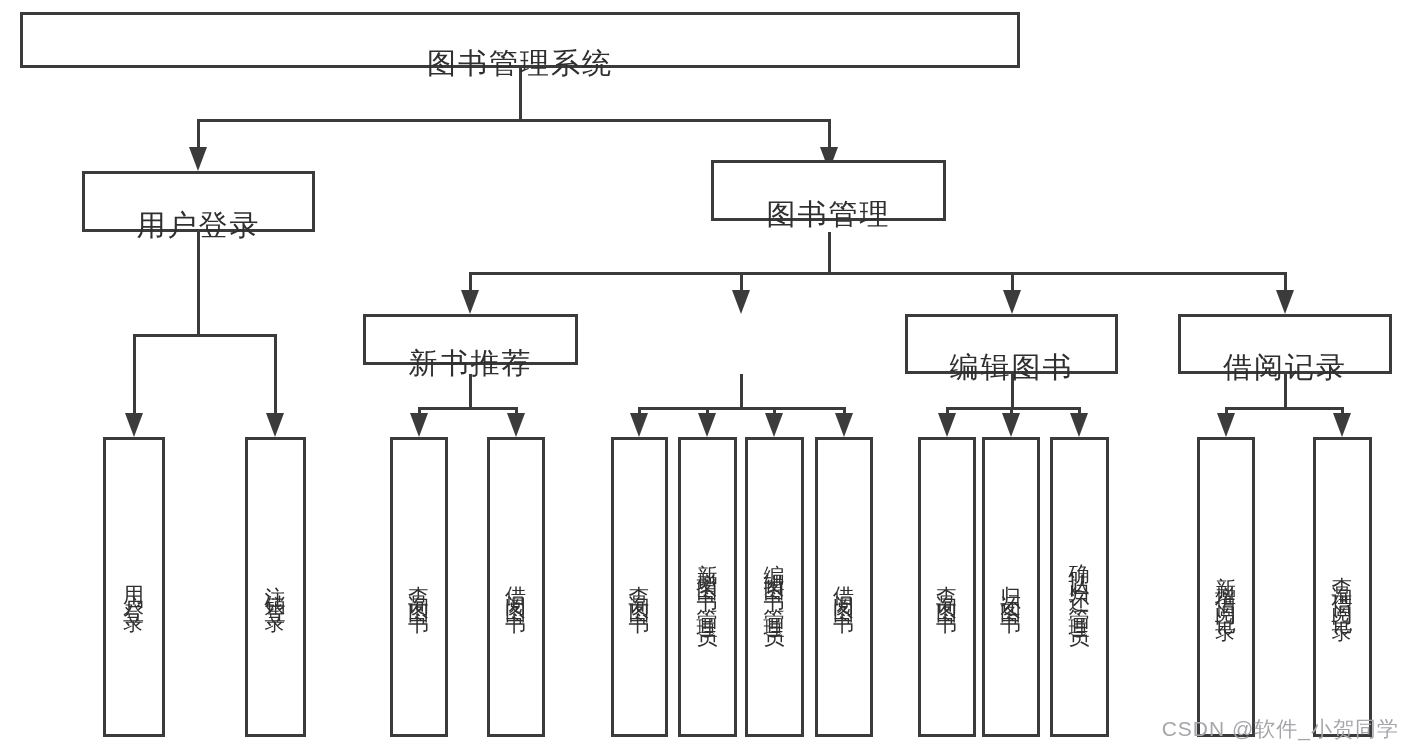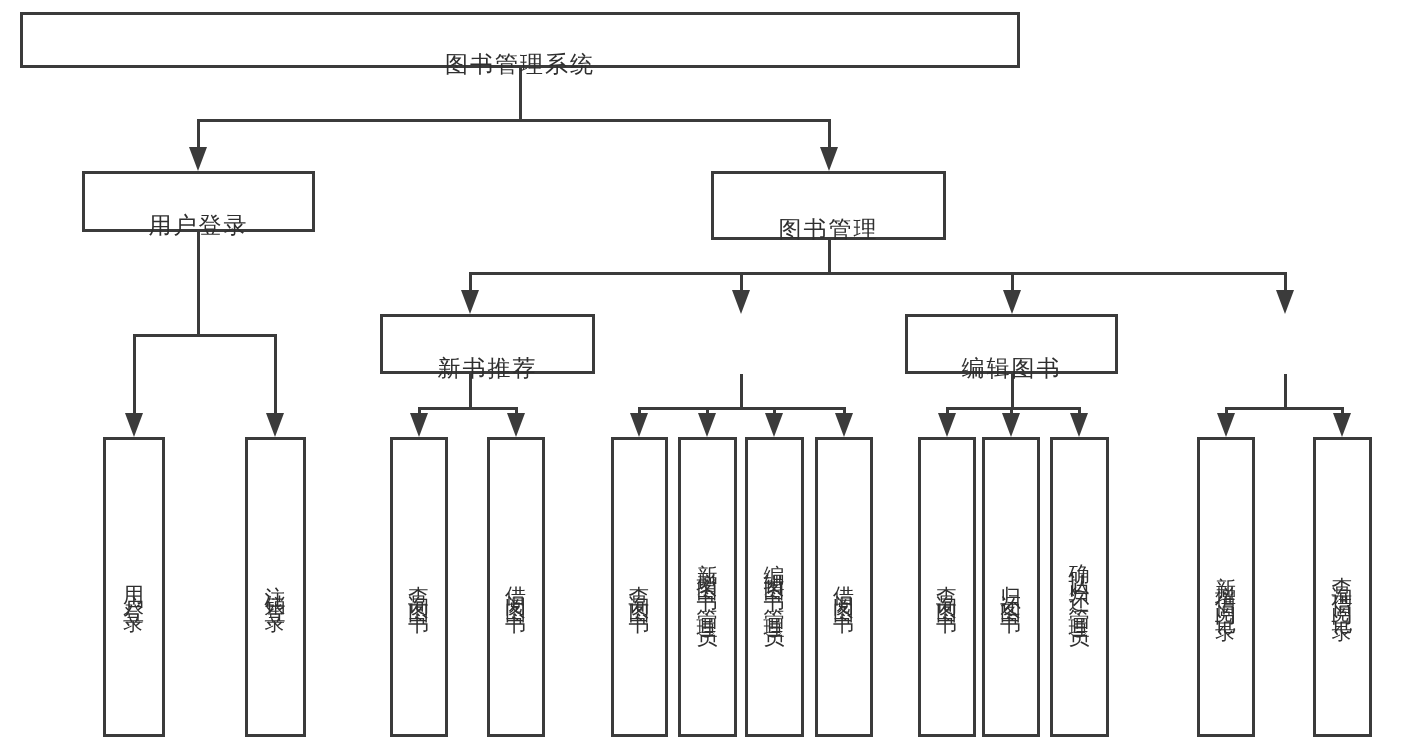--- a/index.html
+++ b/index.html
@@ -19,21 +19,21 @@
     position: absolute;
     box-sizing: border-box;
     background: #ffffff;
     border: 3px solid #3b3b3b;
     display: flex;
     align-items: center;
     justify-content: center;
     color: #2f2f2f;
   }
   .node.horizontal .node-label {
-    font-size: 23px;
+    font-size: 29px;
     letter-spacing: 2px;
     white-space: nowrap;
     margin-top: 48px;
   }
   .node.vertical .node-label {
     writing-mode: vertical-rl;
     text-orientation: mixed;
     font-size: 21px;
     letter-spacing: 9px;
     line-height: 1;
@@ -58,20 +58,21 @@
     color: #a6a6aa;
     letter-spacing: 1px;
     z-index: 10;
     pointer-events: none;
   }
 </style>
 </head>
 <body>
 
 <div id="stage">
+  <div class="watermark">CSDN @软件_小贺同学</div>
 <div class="cline" style="left: 518.5px; top: 68px; width: 3px; height: 54px;"></div>
     <div class="cline" style="left: 196.5px; top: 119px; width: 634px; height: 3px;"></div>
     <div class="cline" style="left: 196.5px; top: 119px; width: 3px; height: 34px;"></div>
     <div class="arrowhead" style="left: 189px; top: 147px;"></div>
     <div class="cline" style="left: 827.5px; top: 119px; width: 3px; height: 34px;"></div>
     <div class="arrowhead" style="left: 820px; top: 147px;"></div>
     <div class="cline" style="left: 196.5px; top: 232px; width: 3px; height: 105px;"></div>
     <div class="cline" style="left: 132.5px; top: 334px; width: 144px; height: 3px;"></div>
     <div class="cline" style="left: 132.5px; top: 334px; width: 3px; height: 85px;"></div>
     <div class="arrowhead" style="left: 125px; top: 413px;"></div>
@@ -116,28 +117,31 @@
     <div class="cline" style="left: 1224.5px; top: 407px; width: 3px; height: 12px;"></div>
     <div class="arrowhead" style="left: 1217px; top: 413px;"></div>
     <div class="cline" style="left: 1340.5px; top: 407px; width: 3px; height: 12px;"></div>
     <div class="arrowhead" style="left: 1333px; top: 413px;"></div>
     <div class="node horizontal" style="left: 20px; top: 12px; width: 1000px; height: 56px;">
       <span class="node-label">图书管理系统</span>
     </div>
     <div class="node horizontal" style="left: 82px; top: 171px; width: 233px; height: 61px;">
       <span class="node-label">用户登录</span>
     </div>
-    <div class="node horizontal" style="left: 711px; top: 171px; width: 235px; height: 69px;">
+    <div class="node horizontal" style="left: 711px; top: 160px; width: 235px; height: 61px;">
       <span class="node-label">图书管理</span>
     </div>
-    <div class="node horizontal" style="left: 380px; top: 314px; width: 215px; height: 60px;">
+    <div class="node horizontal" style="left: 363px; top: 314px; width: 215px; height: 51px;">
       <span class="node-label">新书推荐</span>
     </div>
     <div class="node horizontal" style="left: 905px; top: 314px; width: 213px; height: 60px;">
       <span class="node-label">编辑图书</span>
+    </div>
+    <div class="node horizontal" style="left: 1178px; top: 314px; width: 214px; height: 60px;">
+      <span class="node-label">借阅记录</span>
     </div>
     <div class="node vertical" style="left: 103px; top: 437px; width: 62px; height: 300px;">
       <span class="node-label">用户登录</span>
     </div>
     <div class="node vertical" style="left: 245px; top: 437px; width: 61px; height: 300px;">
       <span class="node-label">注销登录</span>
     </div>
     <div class="node vertical" style="left: 390px; top: 437px; width: 58px; height: 300px;">
       <span class="node-label">查询图书</span>
     </div>

